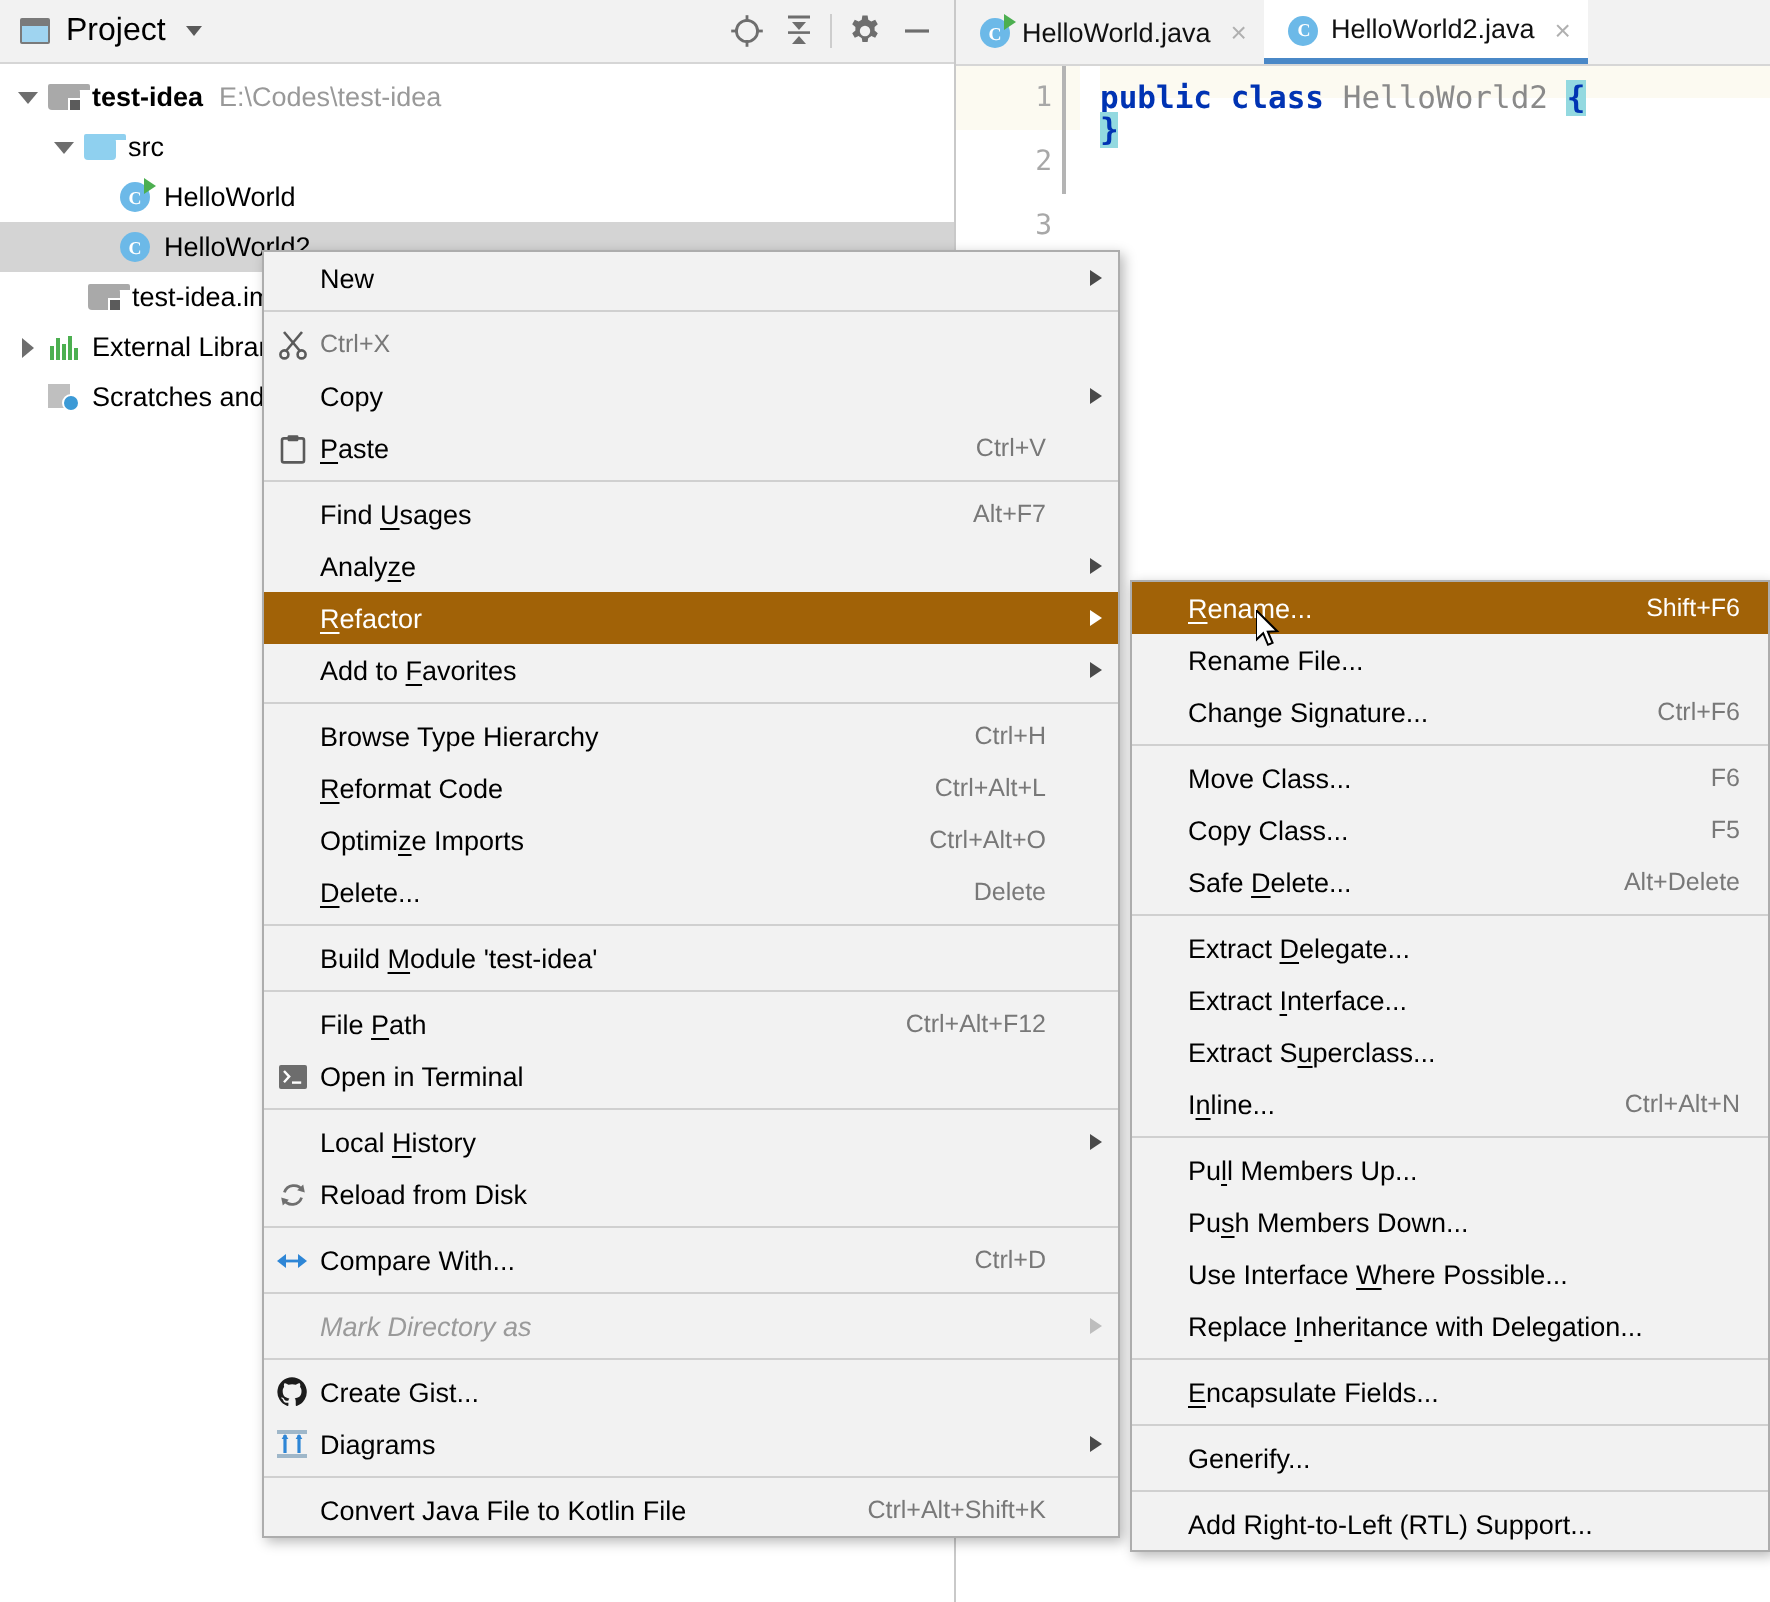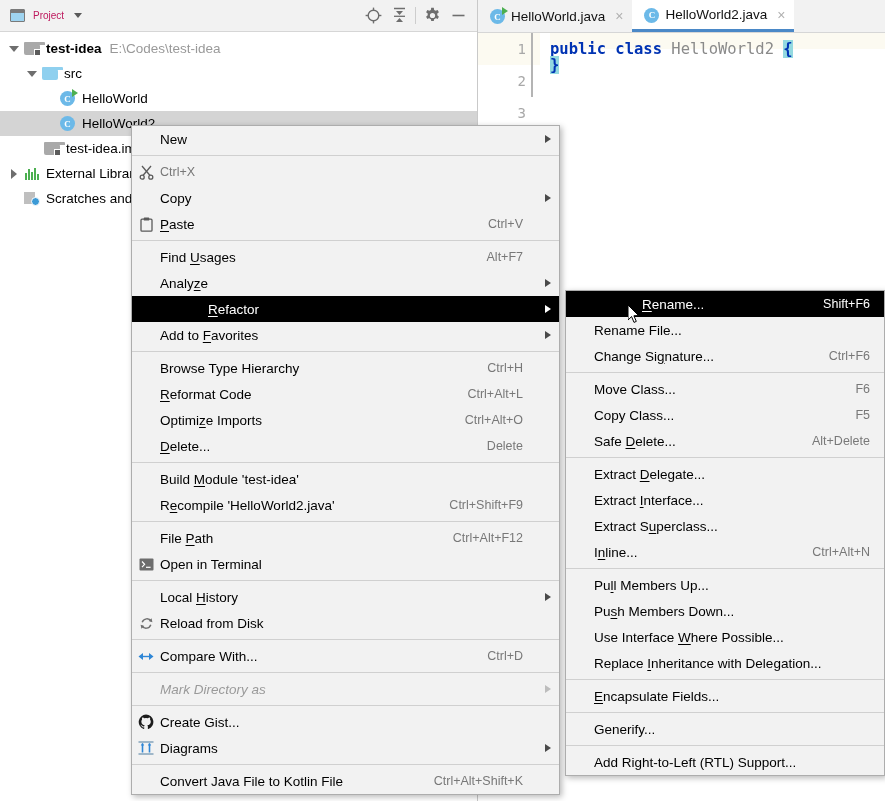--- a/index.html
+++ b/index.html
@@ -21,21 +21,21 @@
   #project-header{
     height:32px;background:#f2f2f2;border-bottom:1px solid #d6d6d6;
     display:flex;align-items:center;padding:0 6px 0 10px;box-sizing:border-box;
   }
   .proj-title{display:flex;align-items:center;gap:8px;}
   .win-icon{
     width:15px;height:13px;border:1.6px solid #7a7a7a;border-radius:1px;
     background:#9fd4f0;box-sizing:border-box;position:relative;
   }
   .win-icon:after{content:"";position:absolute;left:0;right:0;top:0;height:3px;background:#7a7a7a;}
-  .proj-label{font-size:10px;color:#be185d;}
+  .proj-label{font-size:16px;color:#000000;}
   .caret-down{
     width:0;height:0;border-left:4.5px solid transparent;border-right:4.5px solid transparent;
     border-top:5px solid #5a5a5a;margin-left:2px;
   }
   .hdr-spacer{flex:1;}
   .hdr-btn{width:26px;height:26px;display:flex;align-items:center;justify-content:center;}
   .hdr-sep{width:1px;height:17px;background:#cdcdcd;margin:0 3px;}
 
   
   #tree{padding-top:4px;font-size:13.5px;}
@@ -96,21 +96,21 @@
     font-size:13.5px;color:#000;box-sizing:border-box;padding:0;
   }
   #main-menu{left:131px;top:125px;width:429px;}
   #sub-menu{left:565px;top:290px;width:320px;}
   .mi{height:26px;display:flex;align-items:center;position:relative;padding:0 0 0 0;box-sizing:border-box;}
   .mi .mic{width:28px;flex:0 0 28px;display:flex;align-items:center;justify-content:center;}
   .mi .mtext{flex:1;white-space:nowrap;}
   .mi .macc{color:#787878;font-size:12.5px;padding-right:14px;white-space:nowrap;}
   .mi .marrow{width:22px;flex:0 0 22px;display:flex;align-items:center;justify-content:center;}
   .mi .marrow i{width:0;height:0;border-top:4.5px solid transparent;border-bottom:4.5px solid transparent;border-left:6px solid #4a4a4a;display:block;}
-  .mi.selected{background:#000000;color:#ffffff;gap:48px;}
+  .mi.selected{background:#a16207;color:#ffffff;}
   .mi.selected .macc{color:#ffffff;}
   .mi.selected .marrow i{border-left-color:#ffffff;}
   .mi.disabled .mtext{color:#9a9a9a;font-style:italic;}
   .mi.disabled .marrow i{border-left-color:#bdbdbd;}
   .msep{height:1px;background:#d0d0d0;margin:3px 0;}
   .u{text-decoration:underline;text-underline-offset:2px;}
 
   
   #cursor{position:absolute;left:628px;top:305px;width:13px;height:19px;pointer-events:none;}
 </style>
@@ -388,26 +388,20 @@
   </div>
   <div class="msep"></div>
 
   <div class="mi">
     <span class="mic"></span>
     <span class="mtext">Build <span class="u">M</span>odule 'test-idea'</span>
     <span class="macc"></span>
     <span class="marrow"></span>
   </div>
 
-  <div class="mi">
-    <span class="mic"></span>
-    <span class="mtext">R<span class="u">e</span>compile 'HelloWorld2.java'</span>
-    <span class="macc">Ctrl+Shift+F9</span>
-    <span class="marrow"></span>
-  </div>
   <div class="msep"></div>
 
 
   <div class="mi">
     <span class="mic"></span>
     <span class="mtext">File <span class="u">P</span>ath</span>
     <span class="macc">Ctrl+Alt+F12</span>
     <span class="marrow"></span>
   </div>
 

